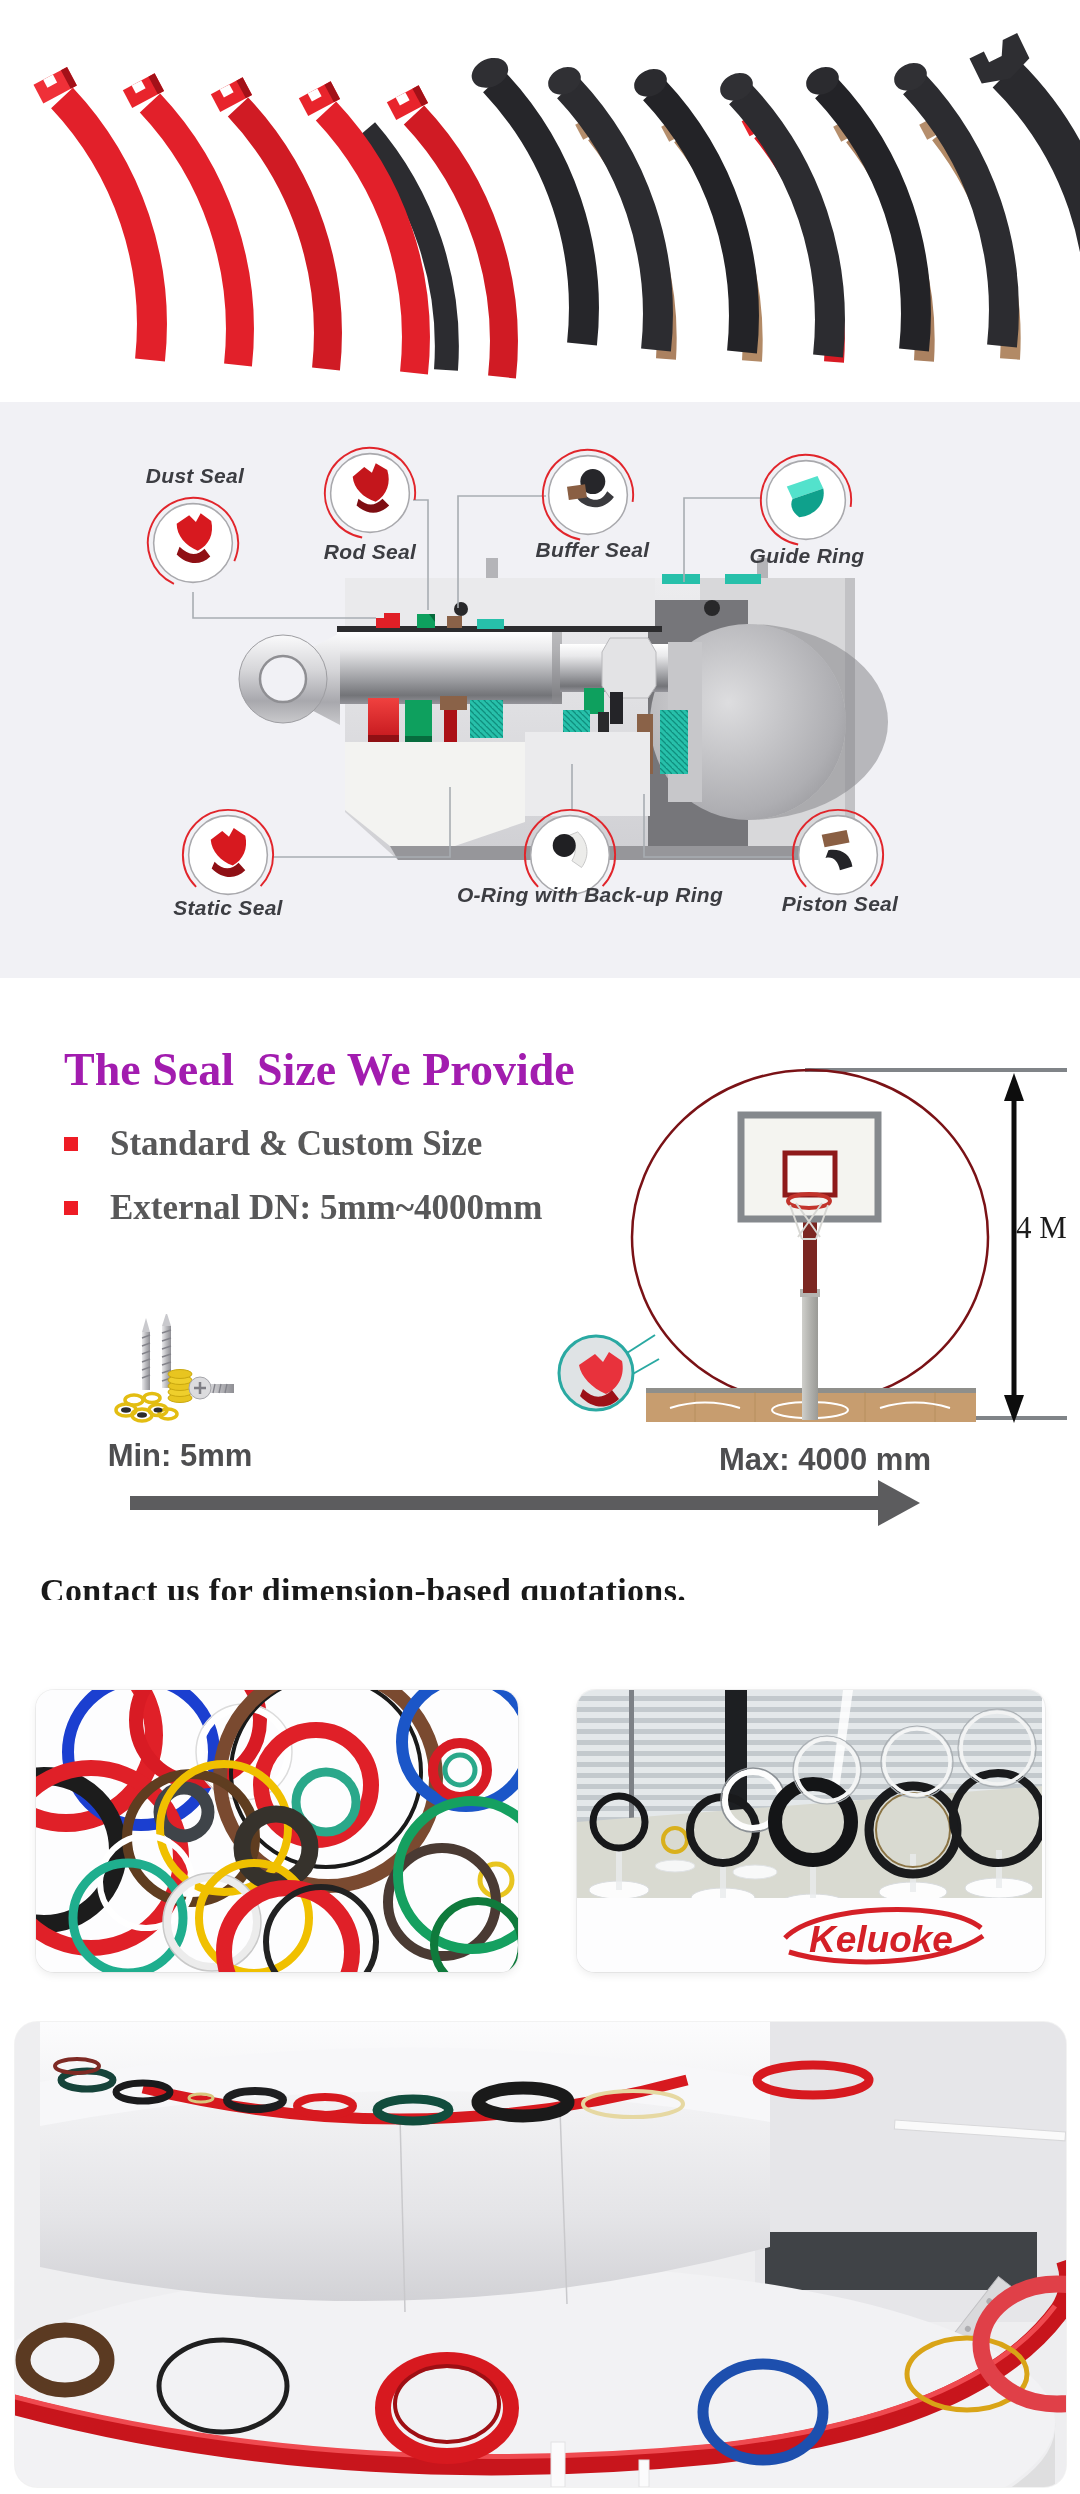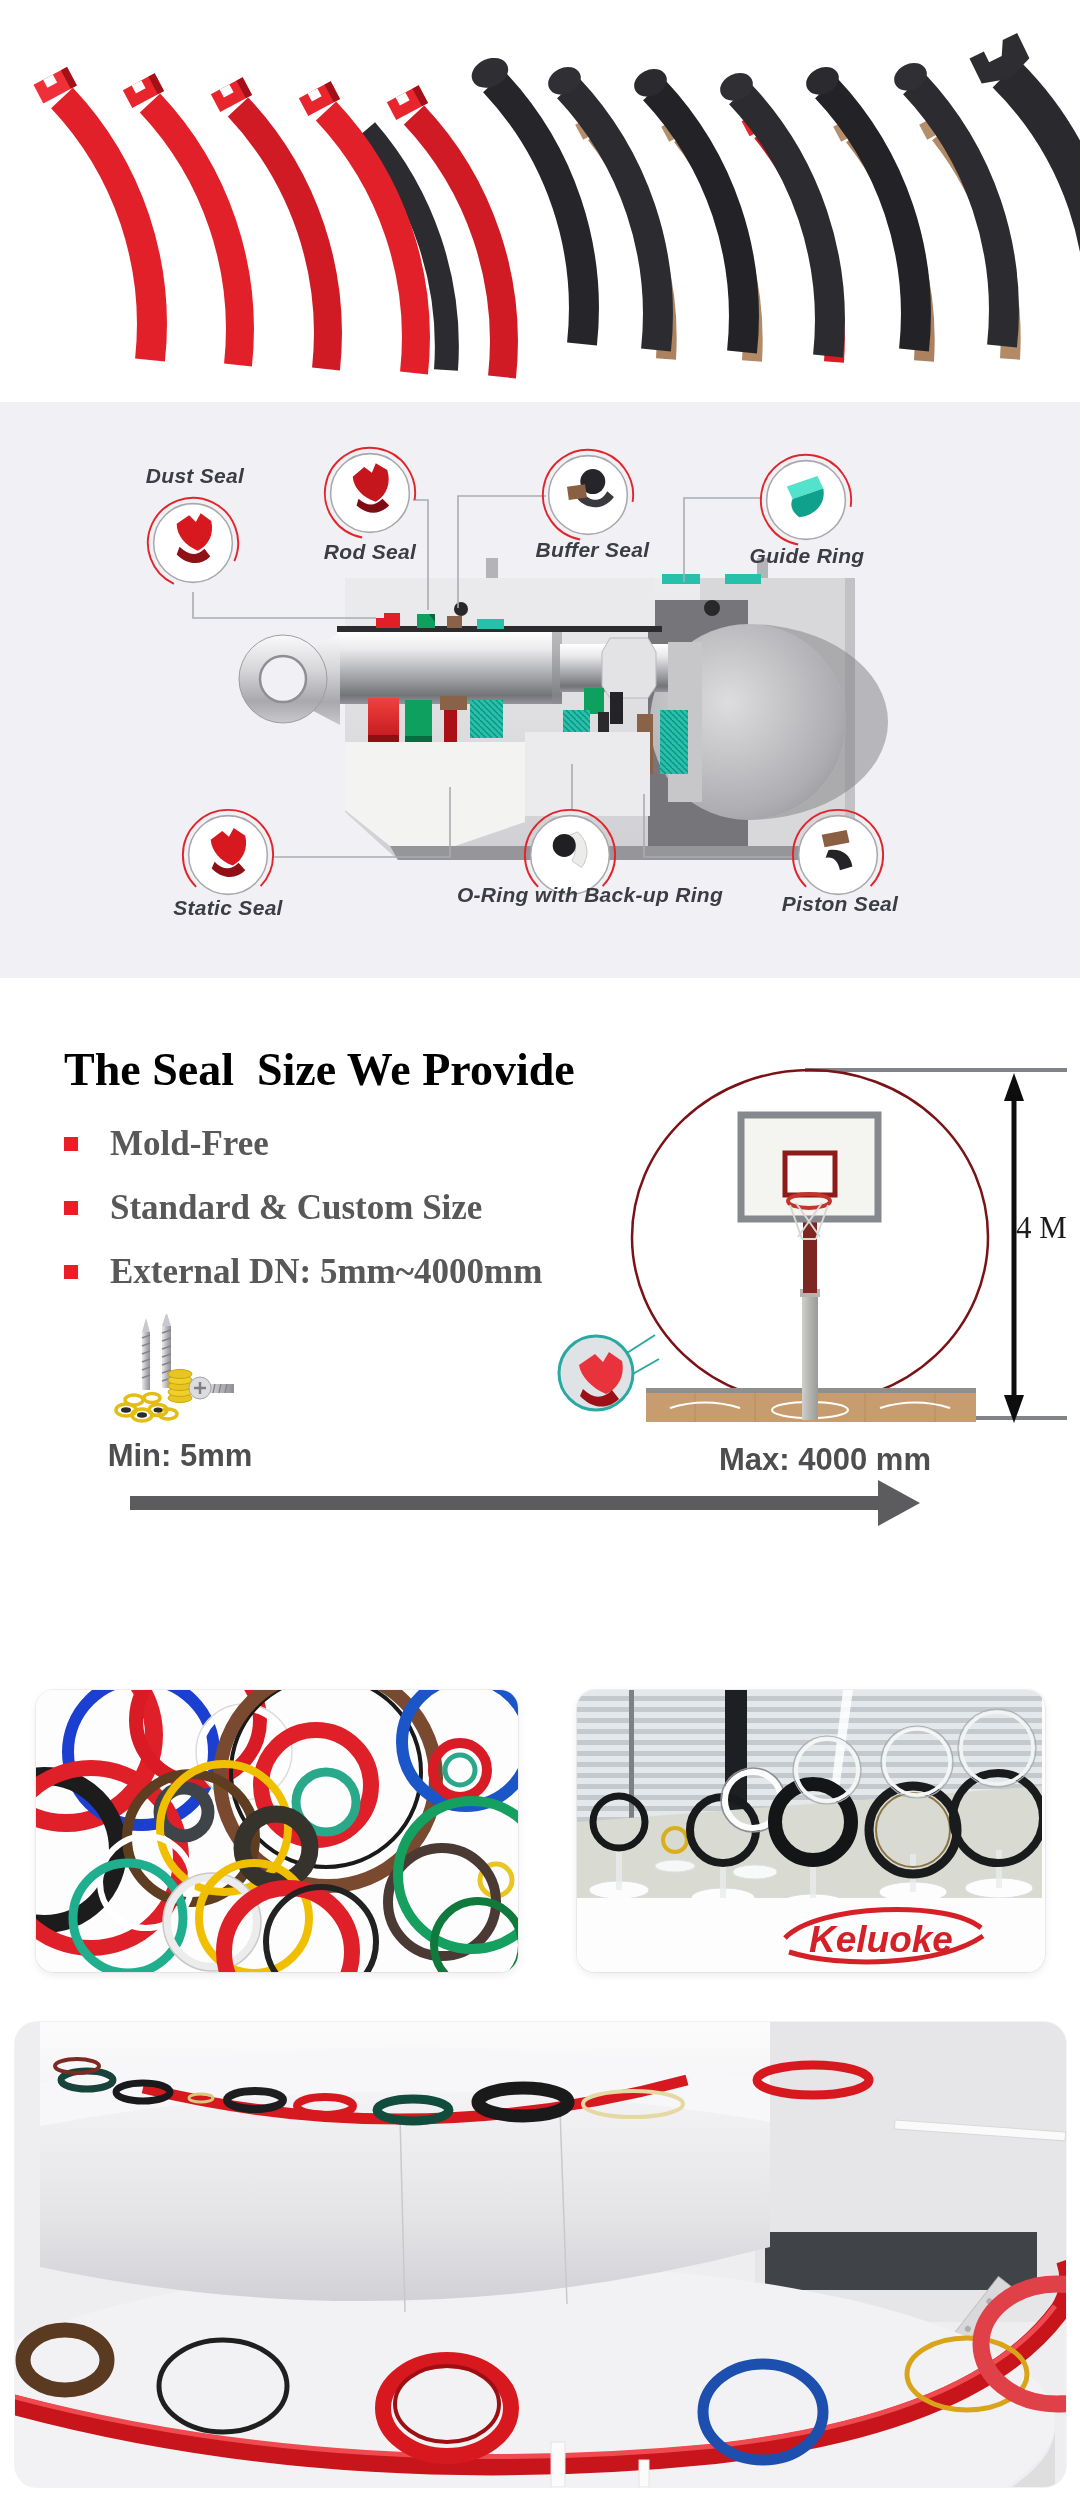--- a/index.html
+++ b/index.html
@@ -13,21 +13,21 @@
   
   .diagram{top:402px;height:576px;background:#f1f1f5;}
   .diagram .art{position:absolute;left:0;top:0;}
   .badge{position:absolute;width:96px;height:96px;}
   .co-label{position:absolute;font-family:"Liberation Sans",sans-serif;font-style:italic;
             font-weight:bold;font-size:21px;color:#3c3d42;text-align:center;letter-spacing:.3px;}
 
   
   .size{top:978px;height:622px;background:#ffffff;}
   .size-title{position:absolute;left:64px;top:34px;font-family:"Liberation Serif",serif;
-              font-weight:bold;font-size:46px;color:#000000;white-space:pre;}
+              font-weight:bold;font-size:46px;color:#a21caf;white-space:pre;}
   .bullets{position:absolute;left:64px;top:148px;list-style:none;margin:0;padding:0;}
   .bullets li{display:flex;align-items:center;margin-bottom:28px;height:36px;}
   .bullets .sq{width:14px;height:14px;background:#ee1c25;margin-right:32px;flex:0 0 auto;}
   .bullets .bl{font-family:"Liberation Serif",serif;font-weight:bold;font-size:35px;color:#585859;}
   .screws{position:absolute;left:112px;top:336px;}
   .min-cap{position:absolute;left:70px;top:460px;width:220px;text-align:center;
            font-weight:bold;font-size:31px;color:#4e4e50;}
   .max-cap{position:absolute;left:690px;top:464px;width:270px;text-align:center;
            font-weight:bold;font-size:31px;color:#4e4e50;}
   .h4m{position:absolute;left:1016px;top:232px;font-family:"Liberation Serif",serif;
@@ -322,24 +322,20 @@
     <div class="co-label" style="left:450px;top:481px;width:280px">O-Ring with Back-up Ring</div>
     <div class="co-label" style="left:745px;top:490px;width:190px">Piston Seal</div>
   </section>
 
   <section class="size">
     <h1 class="size-title">The Seal  Size We Provide</h1>
 
     <ul class="bullets">
       <li>
           <span class="sq"></span>
-          <span class="bl">Mold-Free</span>
-        </li>
-      <li>
-          <span class="sq"></span>
           <span class="bl">Standard &amp; Custom Size</span>
         </li>
       <li>
           <span class="sq"></span>
           <span class="bl">External DN: 5mm~4000mm</span>
         </li>
     </ul>
 
     <svg class="screws" width="130" height="112" viewBox="0 0 130 112">
       <defs>
@@ -455,20 +451,21 @@
         <polygon points="459,20 449,48 469,48" fill="#0d0d0d"></polygon>
         <polygon points="459,370 449,342 469,342" fill="#0d0d0d"></polygon>
       </g>
     </svg>
     <div class="h4m">4 M</div>
     <div class="max-cap">Max: 4000 mm</div>
 
     <div class="big-arrow-bar"></div>
     <div class="big-arrow-head"></div>
 
+    <p class="contact">Contact us for dimension-based quotations.</p>
   </section>
 
   <section class="gallery">
 
     <div class="photo left">
       <svg width="482" height="282" viewBox="0 0 482 282">
         <rect width="482" height="282" fill="#fdfdfe"></rect>
         <g fill="none">
           <circle cx="30" cy="45" r="88" stroke="#e02028" stroke-width="18"></circle>
           <circle cx="105" cy="62" r="73" stroke="#1b3fd0" stroke-width="12"></circle>

